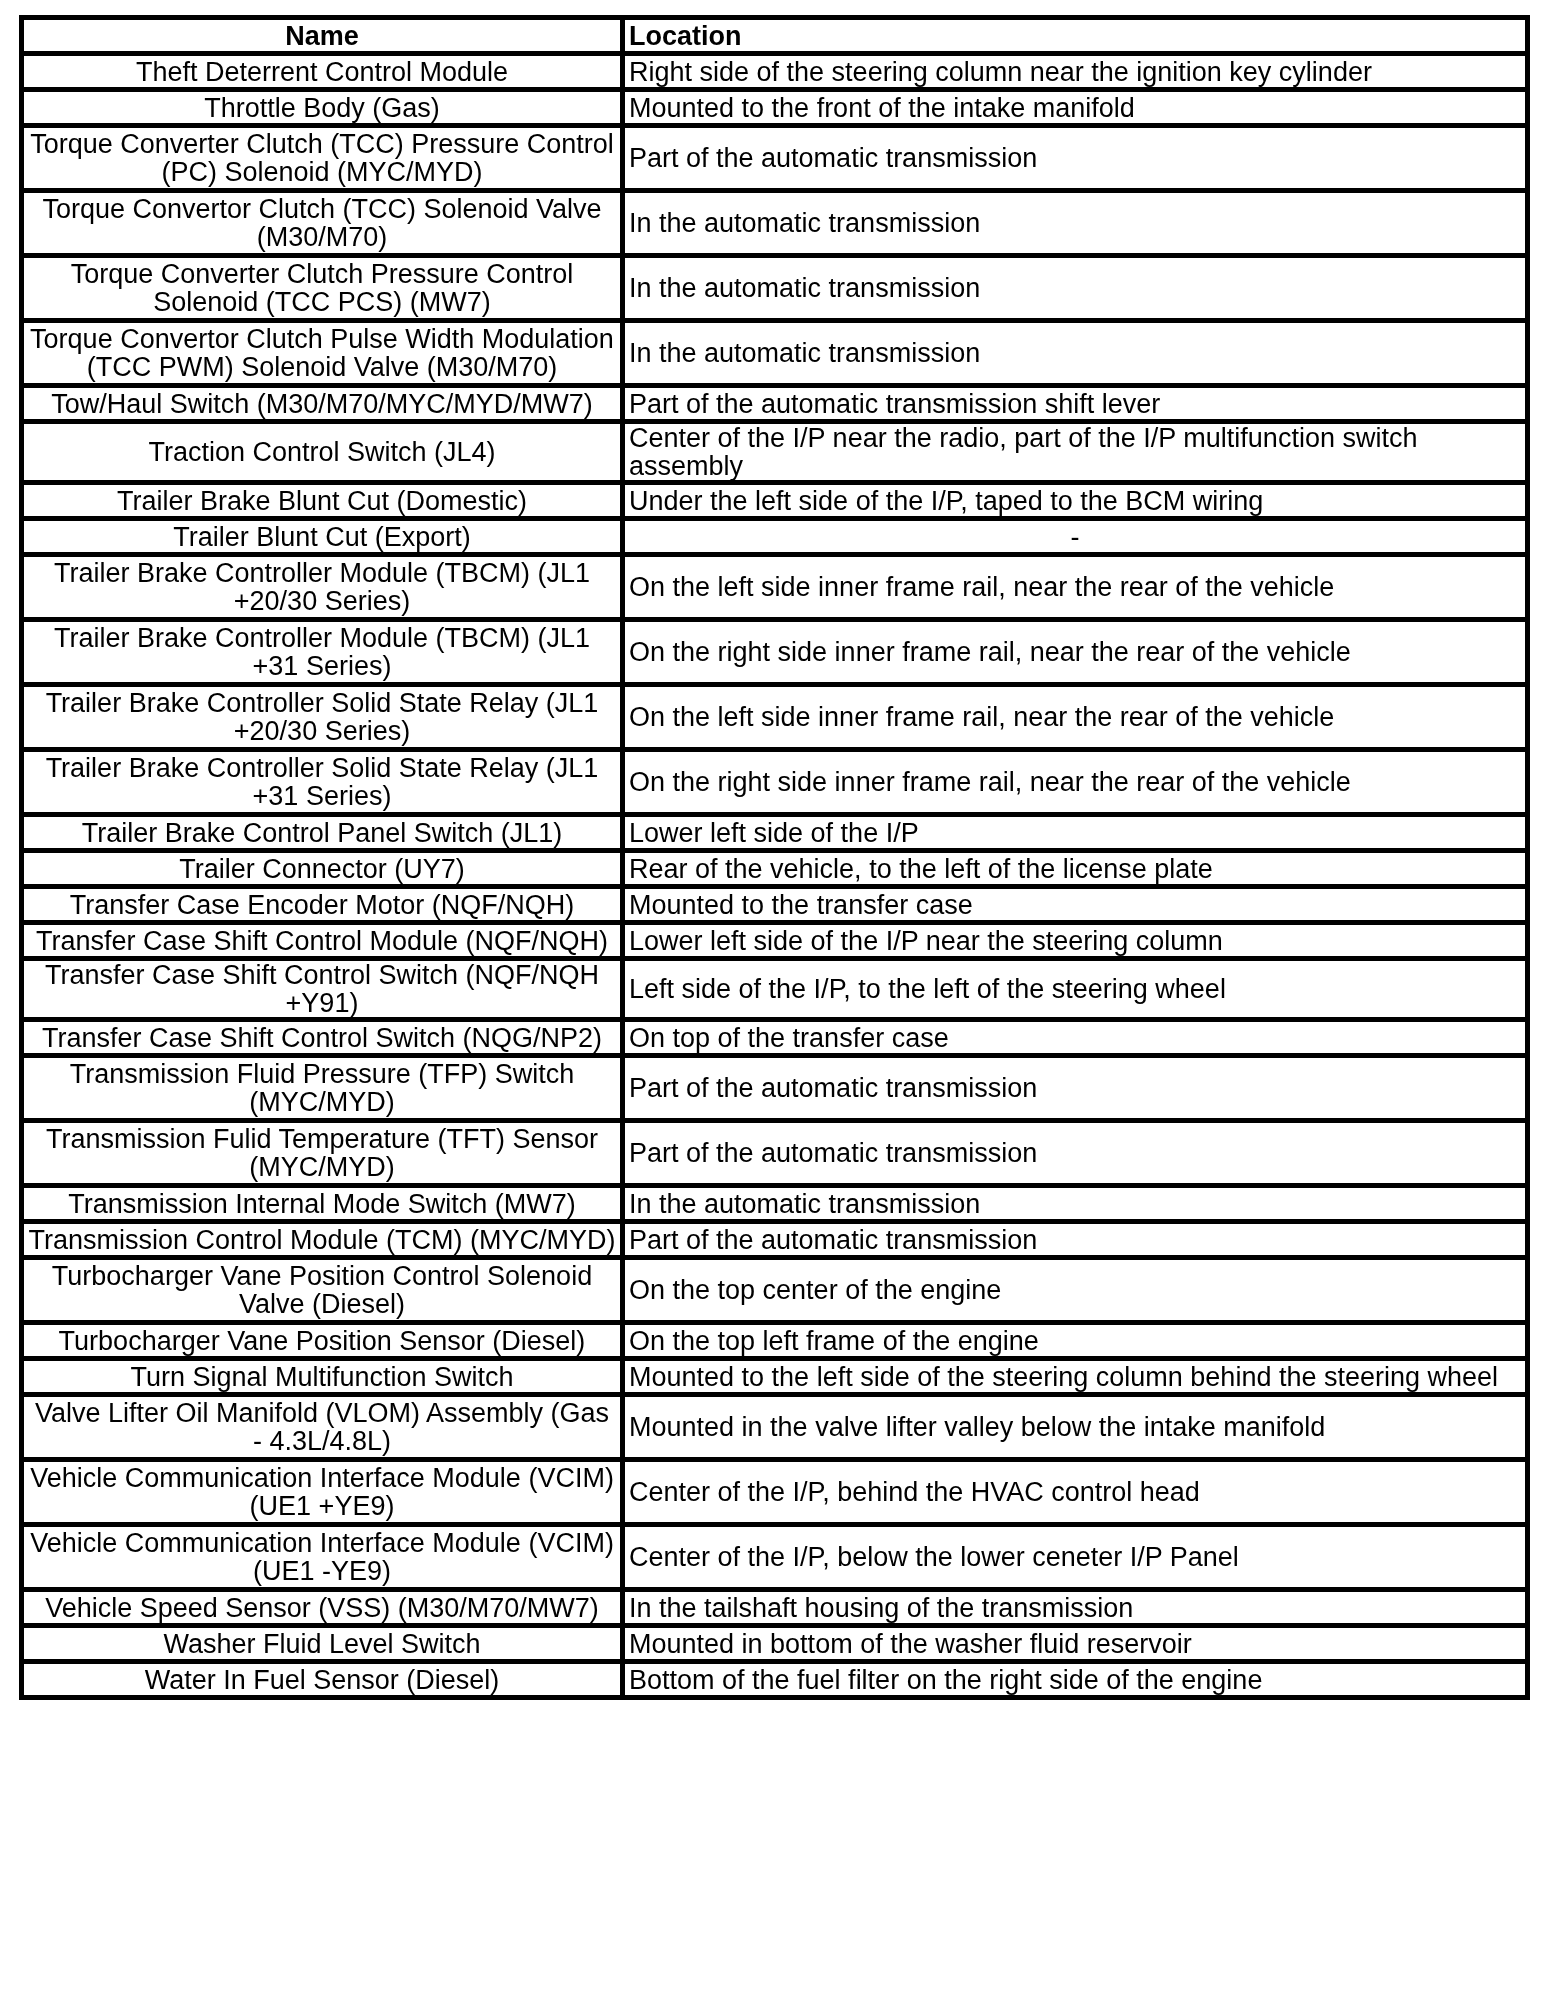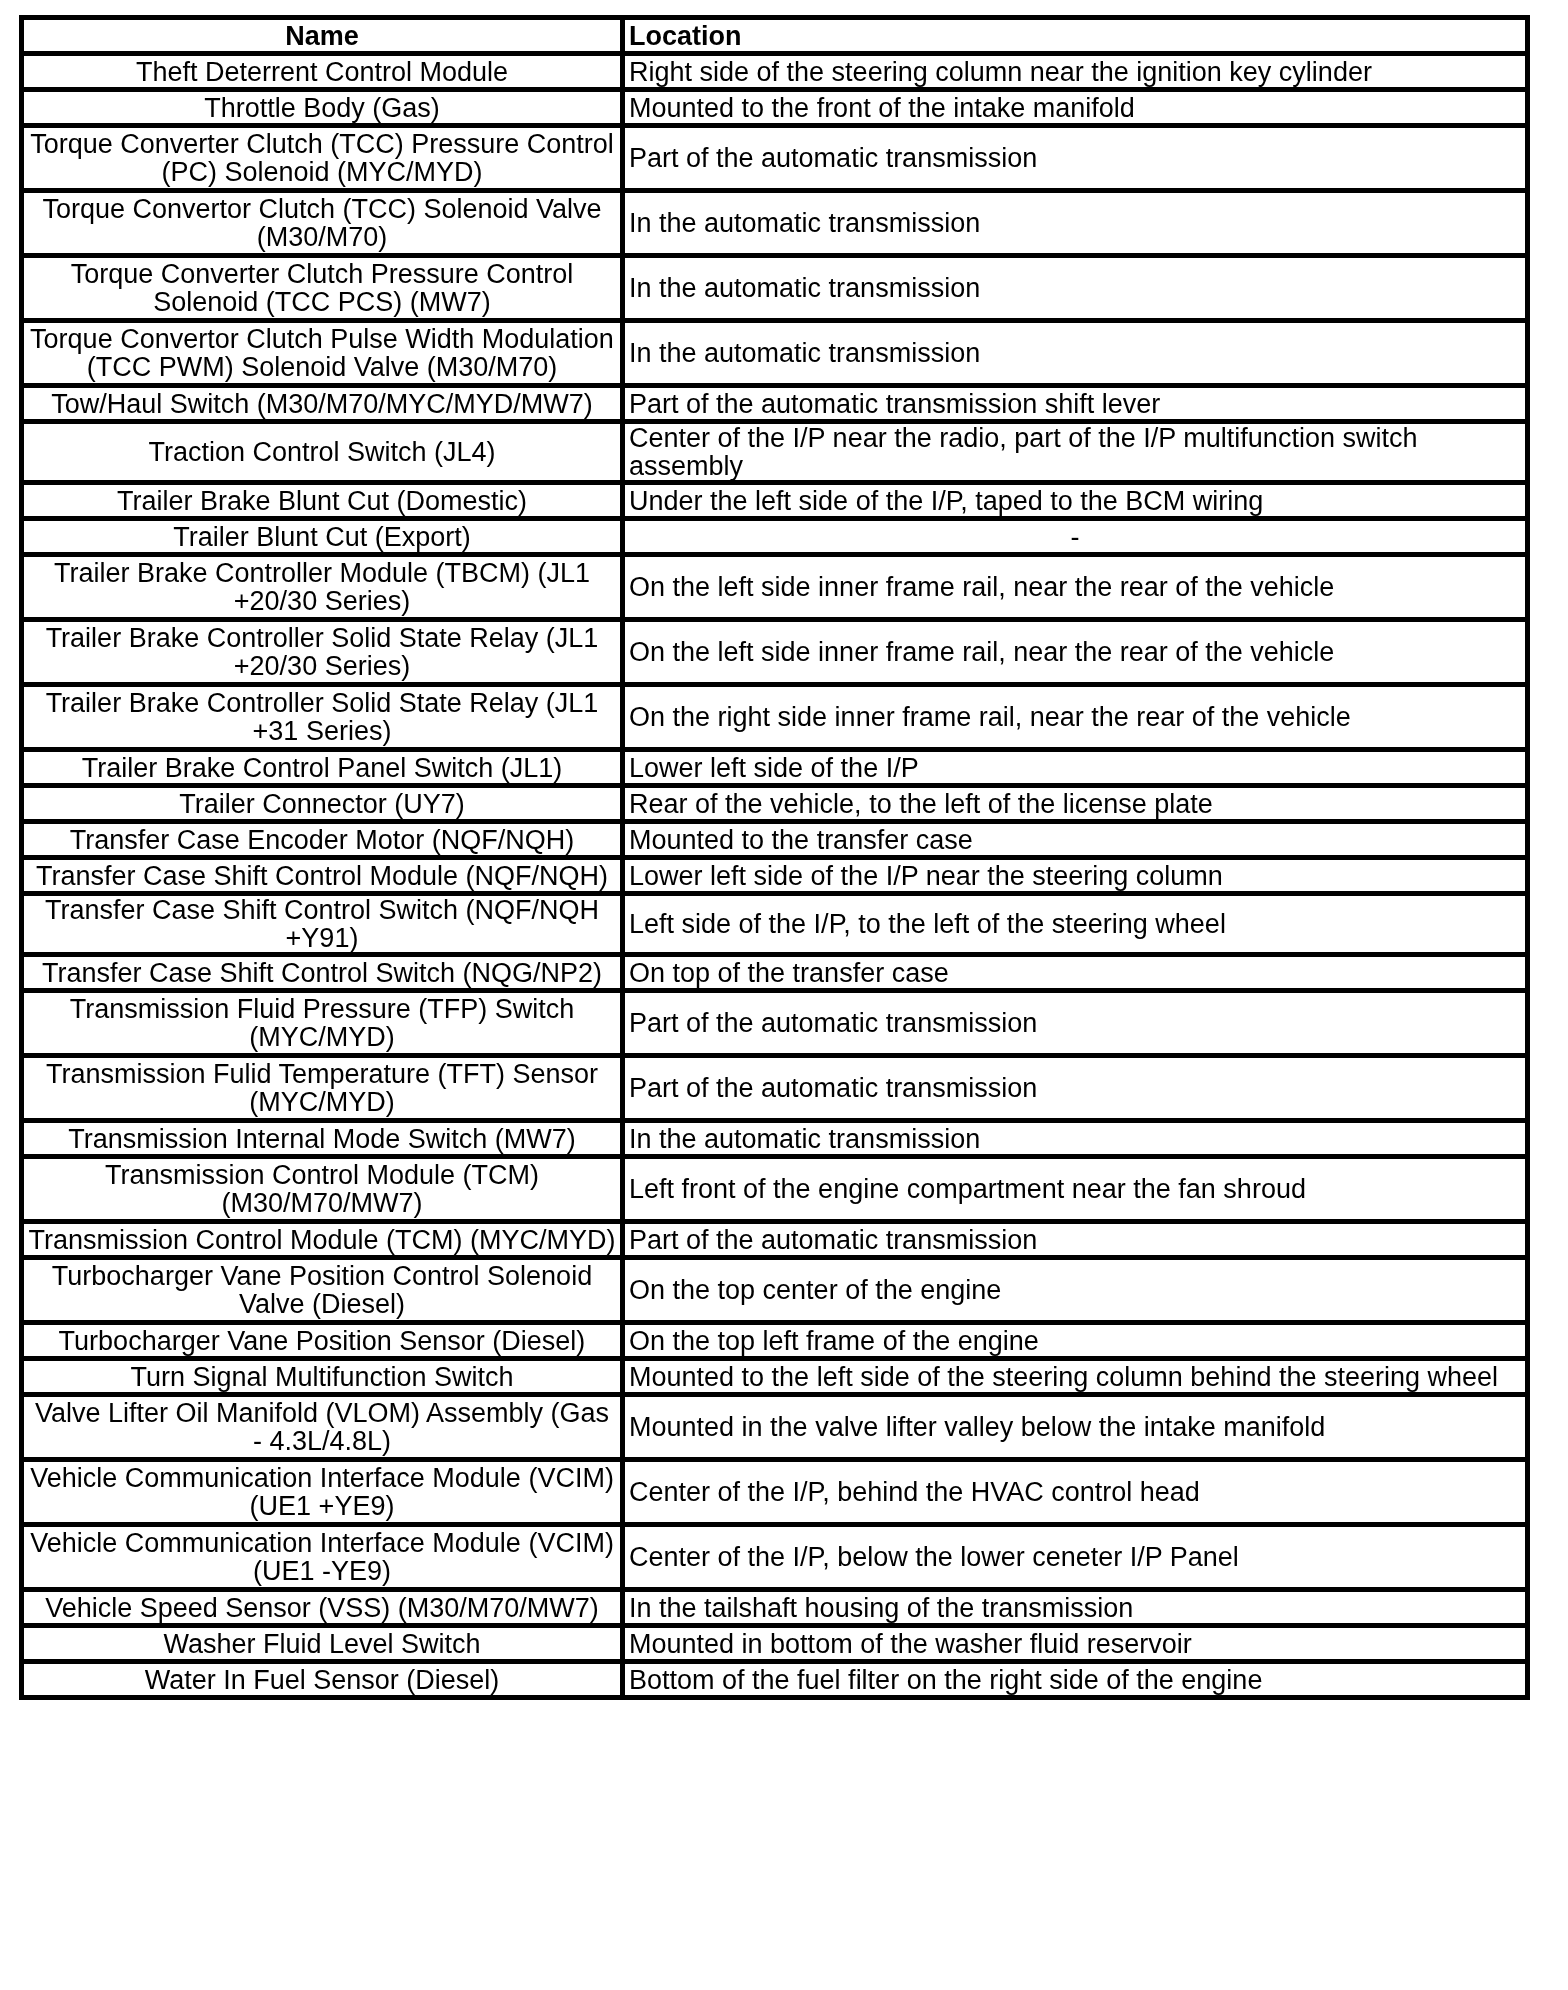--- a/index.html
+++ b/index.html
@@ -83,20 +83,24 @@
       </tr>
       <tr class="s">
         <td class="name">Trailer Blunt Cut (Export)</td>
         <td class="loc dash">-</td>
       </tr>
       <tr class="d">
         <td class="name">Trailer Brake Controller Module (TBCM) (JL1 +20/30 Series)</td>
         <td class="loc">On the left side inner frame rail, near the rear of the vehicle</td>
       </tr>
       <tr class="d">
+        <td class="name">Trailer Brake Controller Module (TBCM) (JL1 +31 Series)</td>
+        <td class="loc">On the right side inner frame rail, near the rear of the vehicle</td>
+      </tr>
+      <tr class="d">
         <td class="name">Trailer Brake Controller Solid State Relay (JL1 +20/30 Series)</td>
         <td class="loc">On the left side inner frame rail, near the rear of the vehicle</td>
       </tr>
       <tr class="d">
         <td class="name">Trailer Brake Controller Solid State Relay (JL1 +31 Series)</td>
         <td class="loc">On the right side inner frame rail, near the rear of the vehicle</td>
       </tr>
       <tr class="s">
         <td class="name">Trailer Brake Control Panel Switch (JL1)</td>
         <td class="loc">Lower left side of the I/P</td>
@@ -125,24 +129,20 @@
         <td class="name">Transmission Fluid Pressure (TFP) Switch (MYC/MYD)</td>
         <td class="loc">Part of the automatic transmission</td>
       </tr>
       <tr class="d">
         <td class="name">Transmission Fulid Temperature (TFT) Sensor (MYC/MYD)</td>
         <td class="loc">Part of the automatic transmission</td>
       </tr>
       <tr class="s">
         <td class="name">Transmission Internal Mode Switch (MW7)</td>
         <td class="loc">In the automatic transmission</td>
-      </tr>
-      <tr class="d">
-        <td class="name">Transmission Control Module (TCM) (M30/M70/MW7)</td>
-        <td class="loc">Left front of the engine compartment near the fan shroud</td>
       </tr>
       <tr class="s">
         <td class="name">Transmission Control Module (TCM) (MYC/MYD)</td>
         <td class="loc">Part of the automatic transmission</td>
       </tr>
       <tr class="d">
         <td class="name">Turbocharger Vane Position Control Solenoid Valve (Diesel)</td>
         <td class="loc">On the top center of the engine</td>
       </tr>
       <tr class="s">

